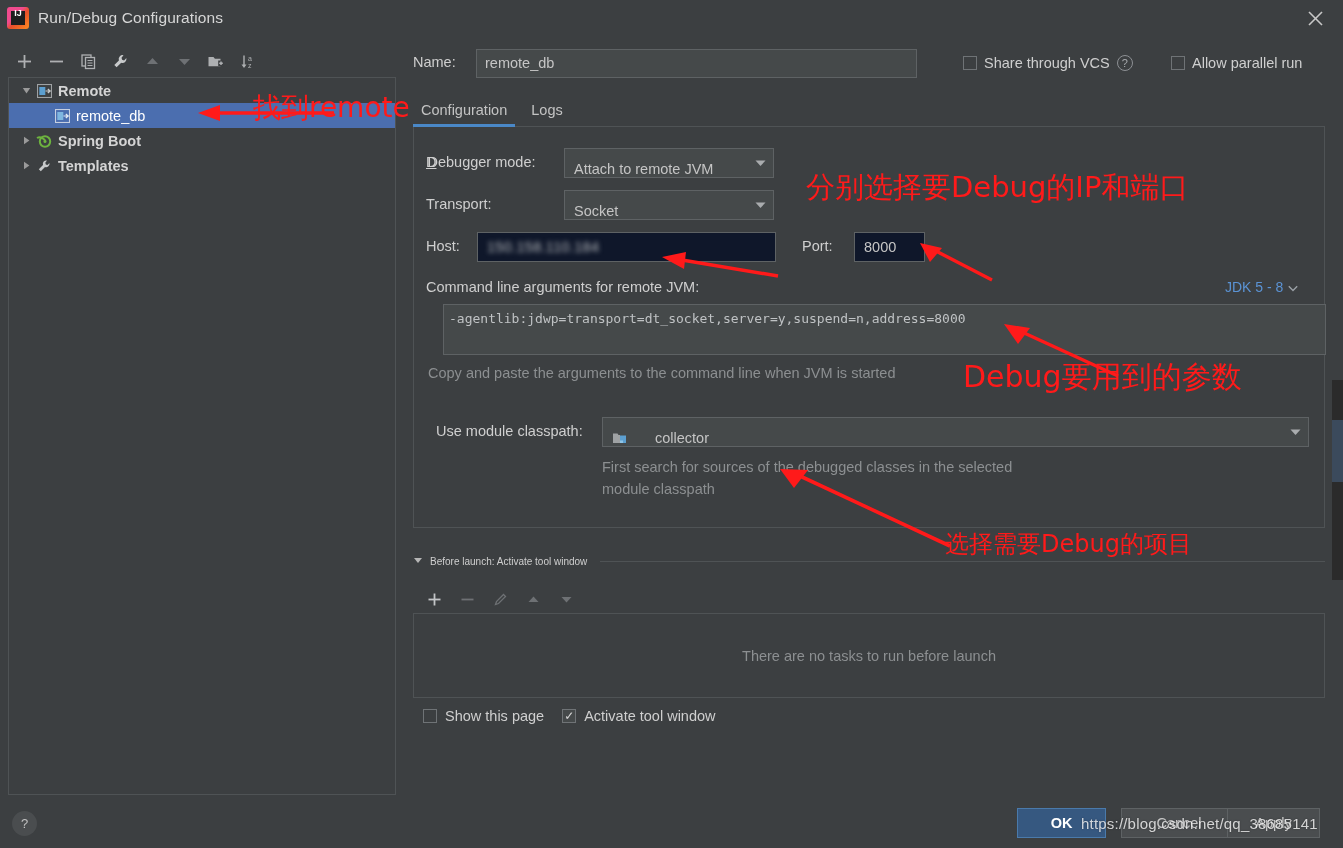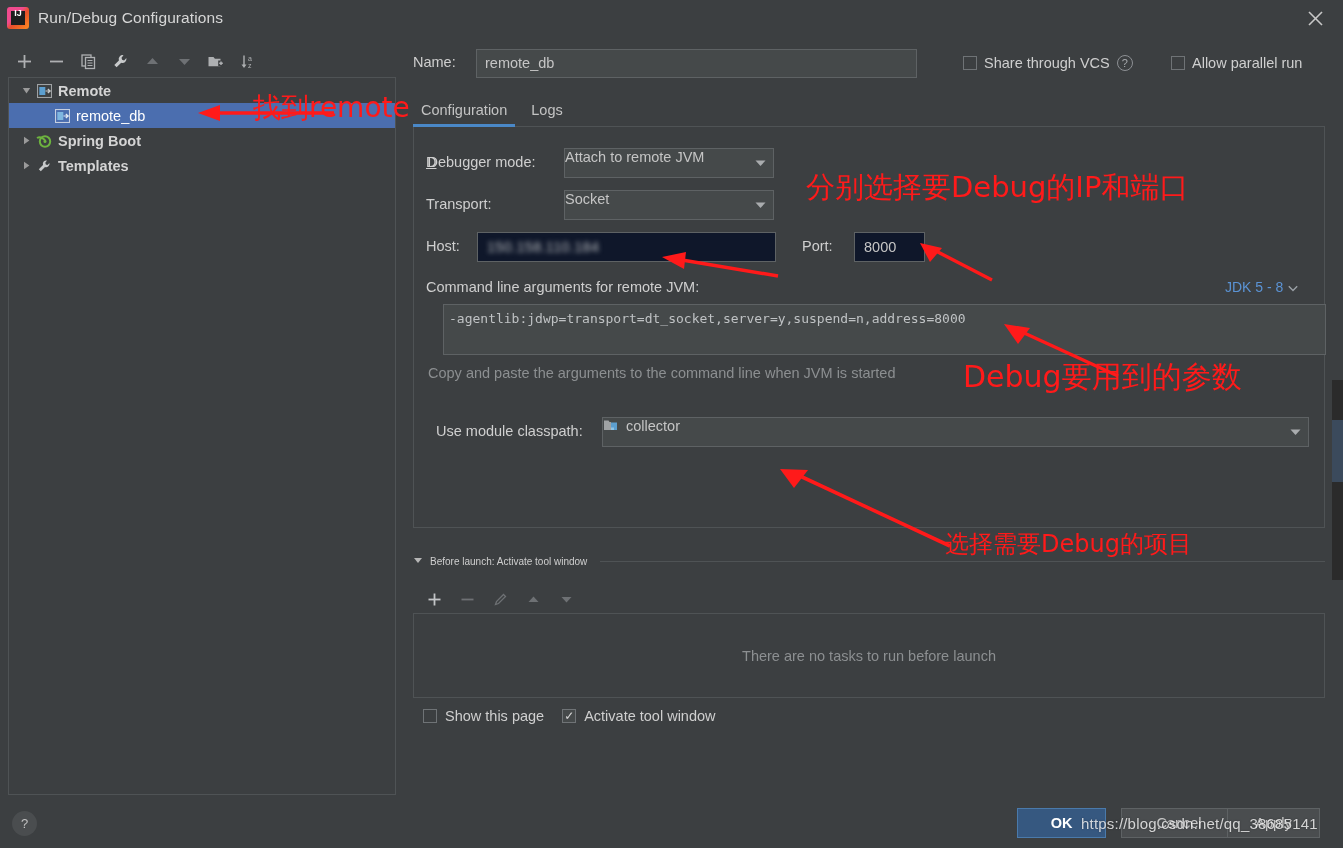--- a/index.html
+++ b/index.html
@@ -177,21 +177,23 @@
     position: absolute;
     font-size: 14.5px; color: #cfcfcf;
     white-space: nowrap;
   }
   .combo {
     position: absolute;
     background: #45494a;
     border: 1px solid #5e6264;
     color: #c5c5c5;
     font-size: 14.5px;
-    display: flex; align-items: flex-start;
+    display: flex; align-items: flex-end;
+    padding-left: 9px;
+    gap: 20px;
   }
   .combo .combo-val { flex: 1; white-space: nowrap; overflow: hidden; }
   .combo .arrow {
     width: 26px; height: 100%;
     display: flex; align-items: center; justify-content: center;
     color: #a9acae;
   }
   .txtfield {
     position: absolute;
     background: #0f172a;
@@ -566,20 +568,24 @@
         <rect x="8" y="9.5" width="3" height="2.5" fill="#8ec4e6"></rect>
       </svg>
     </span>
     <span class="combo-val">collector</span>
     <span class="arrow">
       <svg width="11" height="8" viewBox="0 0 11 8">
           <polygon points="0.5,1.5 10.5,1.5 5.5,7" fill="#a9acae"></polygon>
         </svg>
     </span>
   </div>
+  <div id="classpath-hint">
+    <div>First search for sources of the debugged classes in the selected</div>
+    <div>module classpath</div>
+  </div>
 
   <div id="before-launch-header">
     <span class="bl-twisty">
       <svg width="10" height="10" viewBox="0 0 10 10">
           <polygon points="1,3 9,3 5,8" fill="#b6b6b6"></polygon>
         </svg>
     </span>
     <span class="bl-title">Before launch: Activate tool window</span>
     <span class="bl-rule"></span>
   </div>

